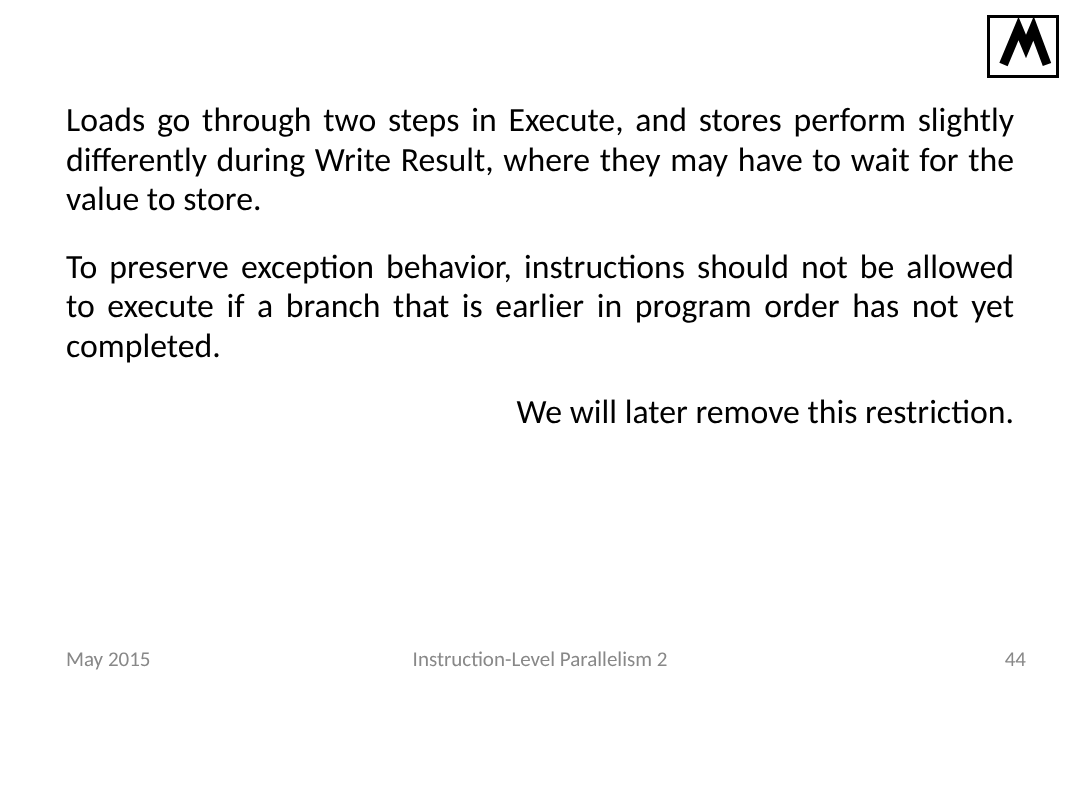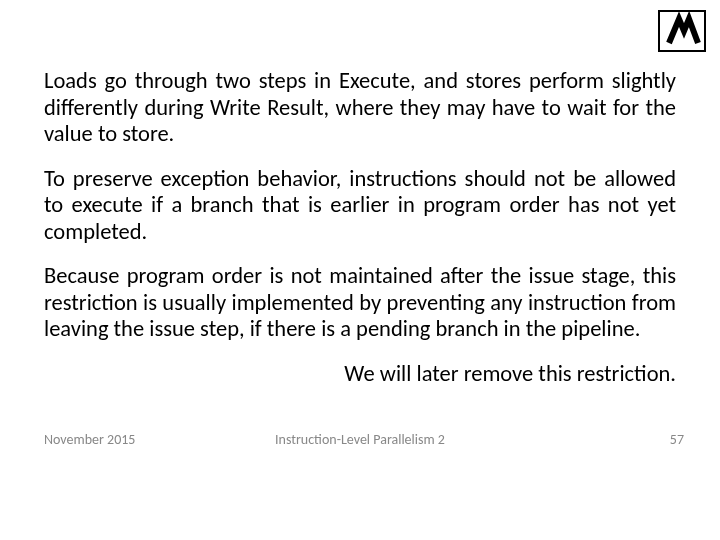--- a/index.html
+++ b/index.html
@@ -24,24 +24,23 @@
       <rect x="1" y="1" width="46" height="40" fill="none" stroke="#000" stroke-width="2"></rect>
       <path d="M11 33 L21 9 L26 21 L31 9 L40 33" fill="none" stroke="#000" stroke-width="6" stroke-linecap="butt"></path>
     </svg>
   </div>
 
   <div class="content">
     <p class="para"><span>Loads go through two steps in Execute, and stores perform slightly differently during Write Result, where they may have to wait for the value to store.</span></p>
 
     <p class="para"><span>To </span><b>preserve exception</b><span> behavior, instructions should not be allowed to execute if a branch that is earlier in program order has not yet completed.</span></p>
 
-    <p class="para"><span>Because program order is not maintained after the issue stage, this restriction is usually implemented by preventing any instruction from leaving the issue step, if there is a pending branch in the pipeline.</span></p>
 
     <p class="para" style="text-align:right;"><span>We will later remove this restriction.</span></p>
   </div>
 
   <div class="footer">
-    <div class="footer-left">November 2015</div>
+    <div class="footer-left">May 2015</div>
     <div class="footer-center">Instruction-Level Parallelism 2</div>
-    <div class="footer-right">57</div>
+    <div class="footer-right">44</div>
   </div>
 
 </div>
 
 </body></html>

